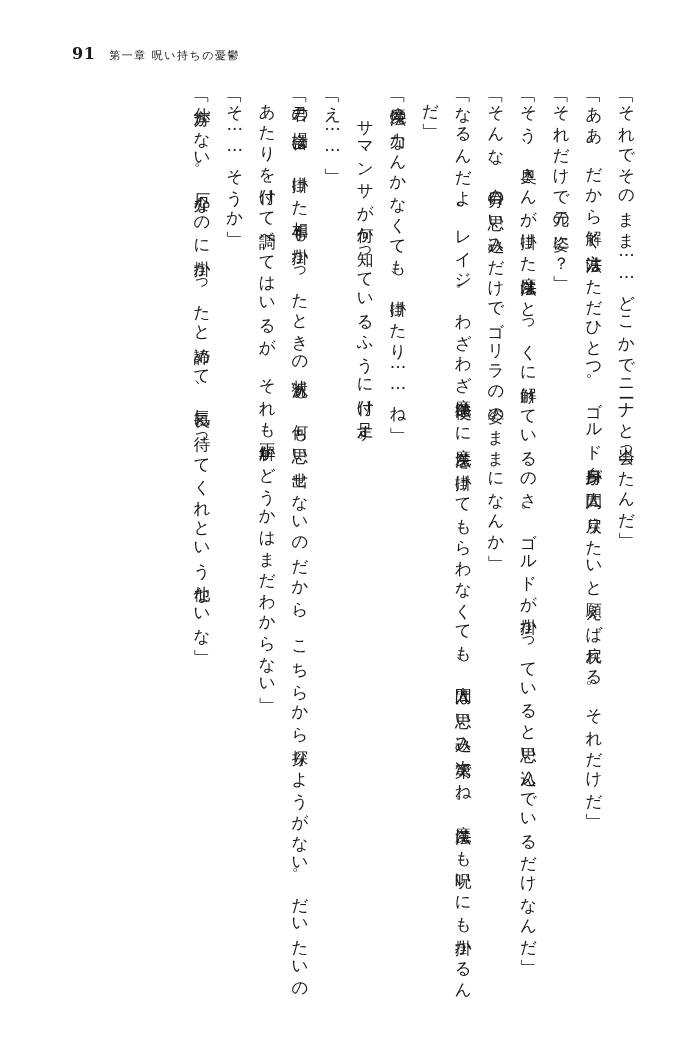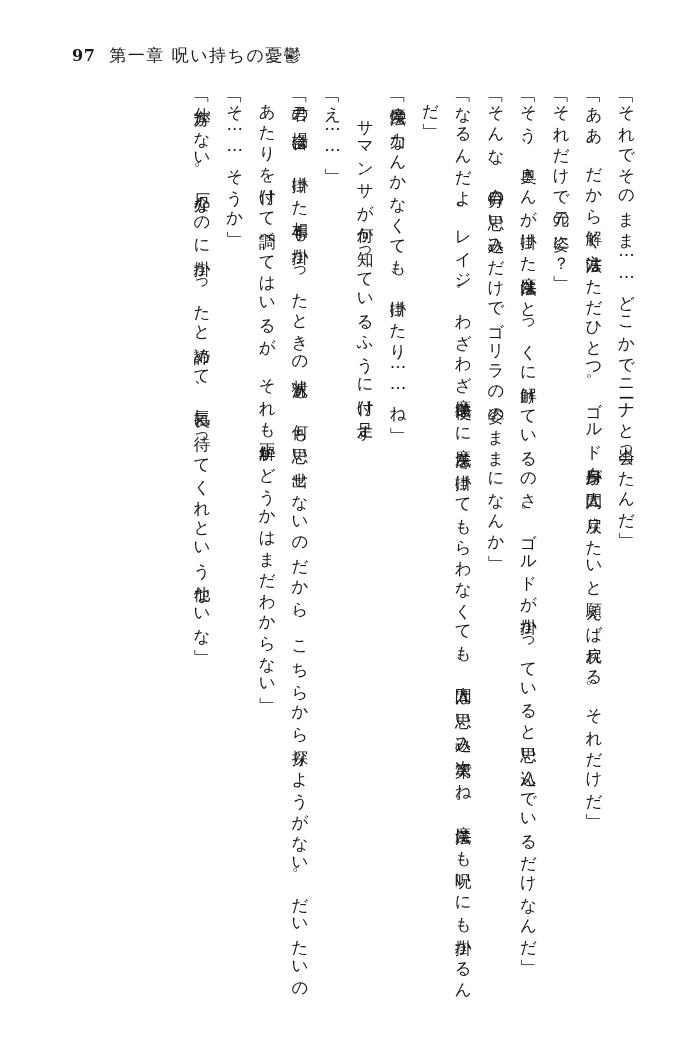--- a/index.html
+++ b/index.html
@@ -30,21 +30,21 @@
     align-items: baseline;
     gap: 14px;
     white-space: nowrap;
   }
   .page-number {
     font-size: 16px;
     font-weight: bold;
     letter-spacing: 0.5px;
   }
   .running-head {
-    font-size: 17px;
+    font-size: 11px;
     letter-spacing: 1.5px;
   }
   
   .body-text {
     position: absolute;
     top: 92px;
     right: 58px;
     height: 900px;
     width: 590px;
     writing-mode: vertical-rl;
@@ -65,21 +65,21 @@
   .indent {
     text-indent: 1em;
   }
 </style>
 </head>
 <body>
 
 <div class="page">
 
   <div class="header">
-    <span class="page-number">97</span>
+    <span class="page-number">91</span>
     <span class="running-head">第一章 呪い持ちの憂鬱</span>
   </div>
 
   <div class="body-text">
     <p class="para">「それでそのまま……どこかでニーナと出会ったんだ」</p>
     <p class="para">「ああ。だから解く方法はただひとつ。ゴルド自身が人間に戻りたいと願えば戻れる。それだけだ」</p>
     <p class="para">「それだけで元の姿に？」</p>
     <p class="para">「そう、奥さんが掛けた魔法はとっくに解けているのさ。ゴルドが掛かっていると思い込んでいるだけなんだ」</p>
     <p class="para">「そんな、自分の思い込みだけでゴリラの姿のままになんか」</p>
     <p class="para">「なるんだよ、レイジ。わざわざ魔法使いに魔法を掛けてもらわなくても、人間は思い込み次第でね。魔法にも呪いにも掛かるんだ」</p>

